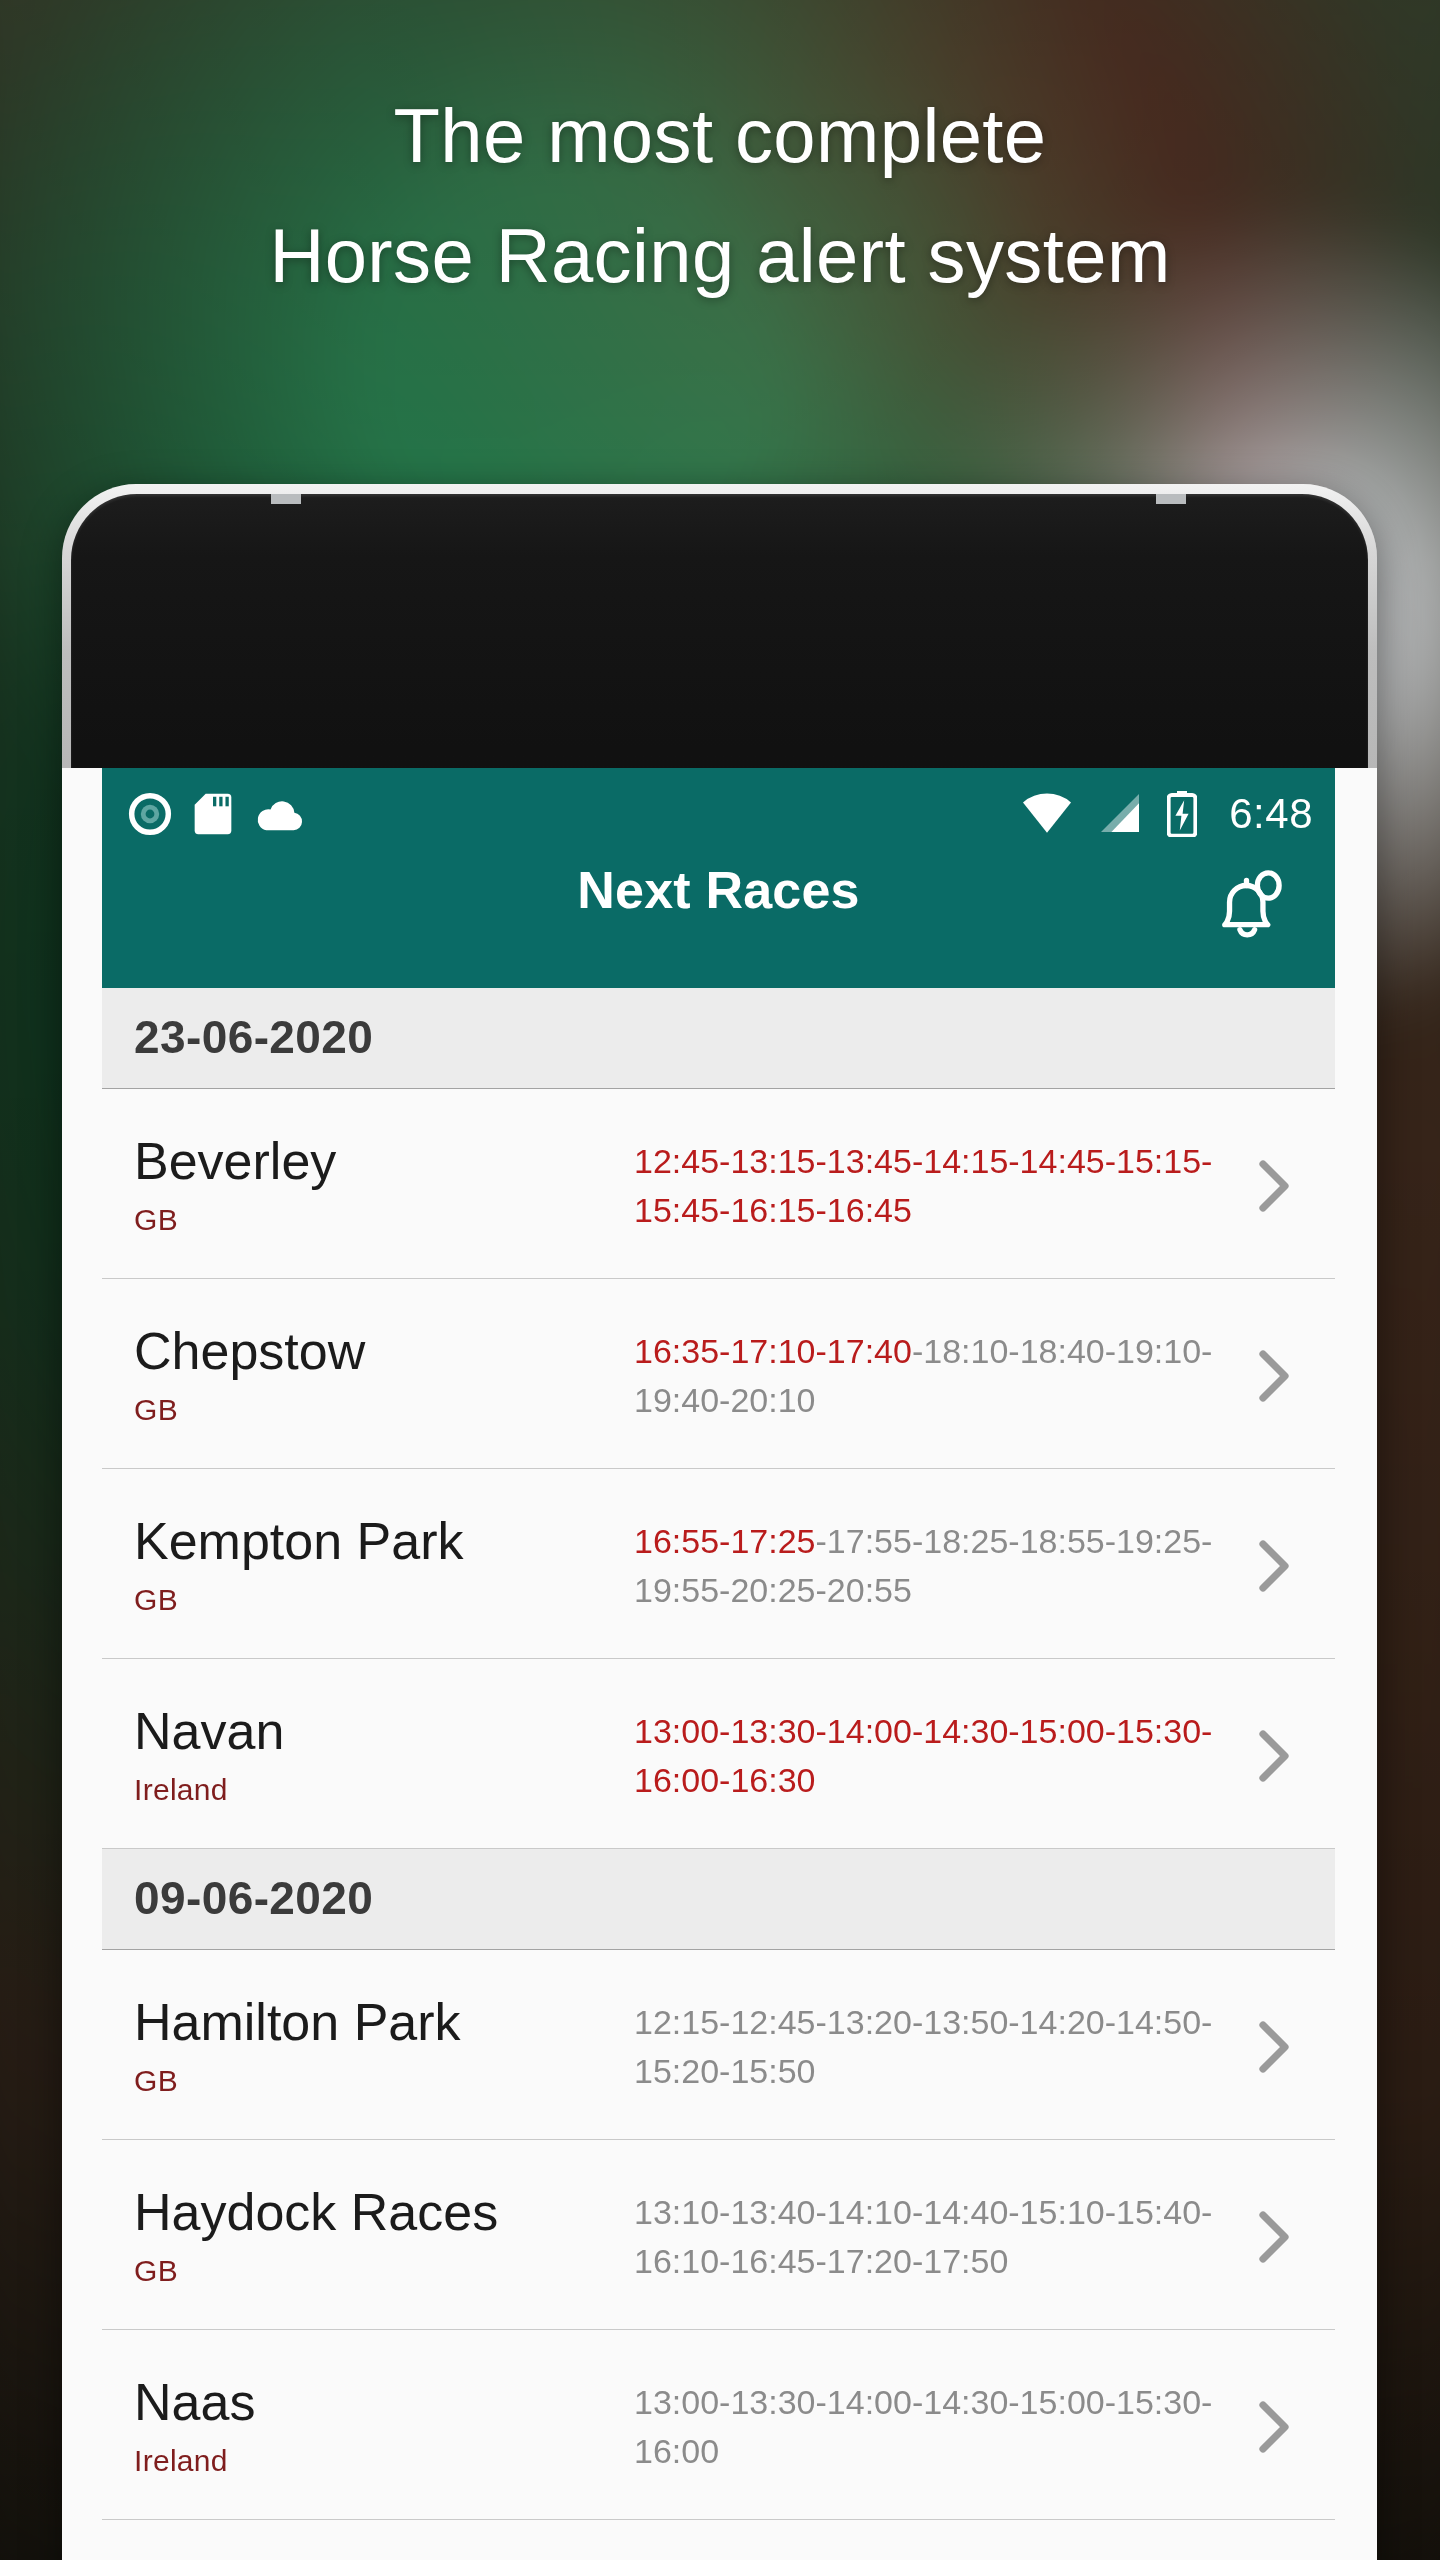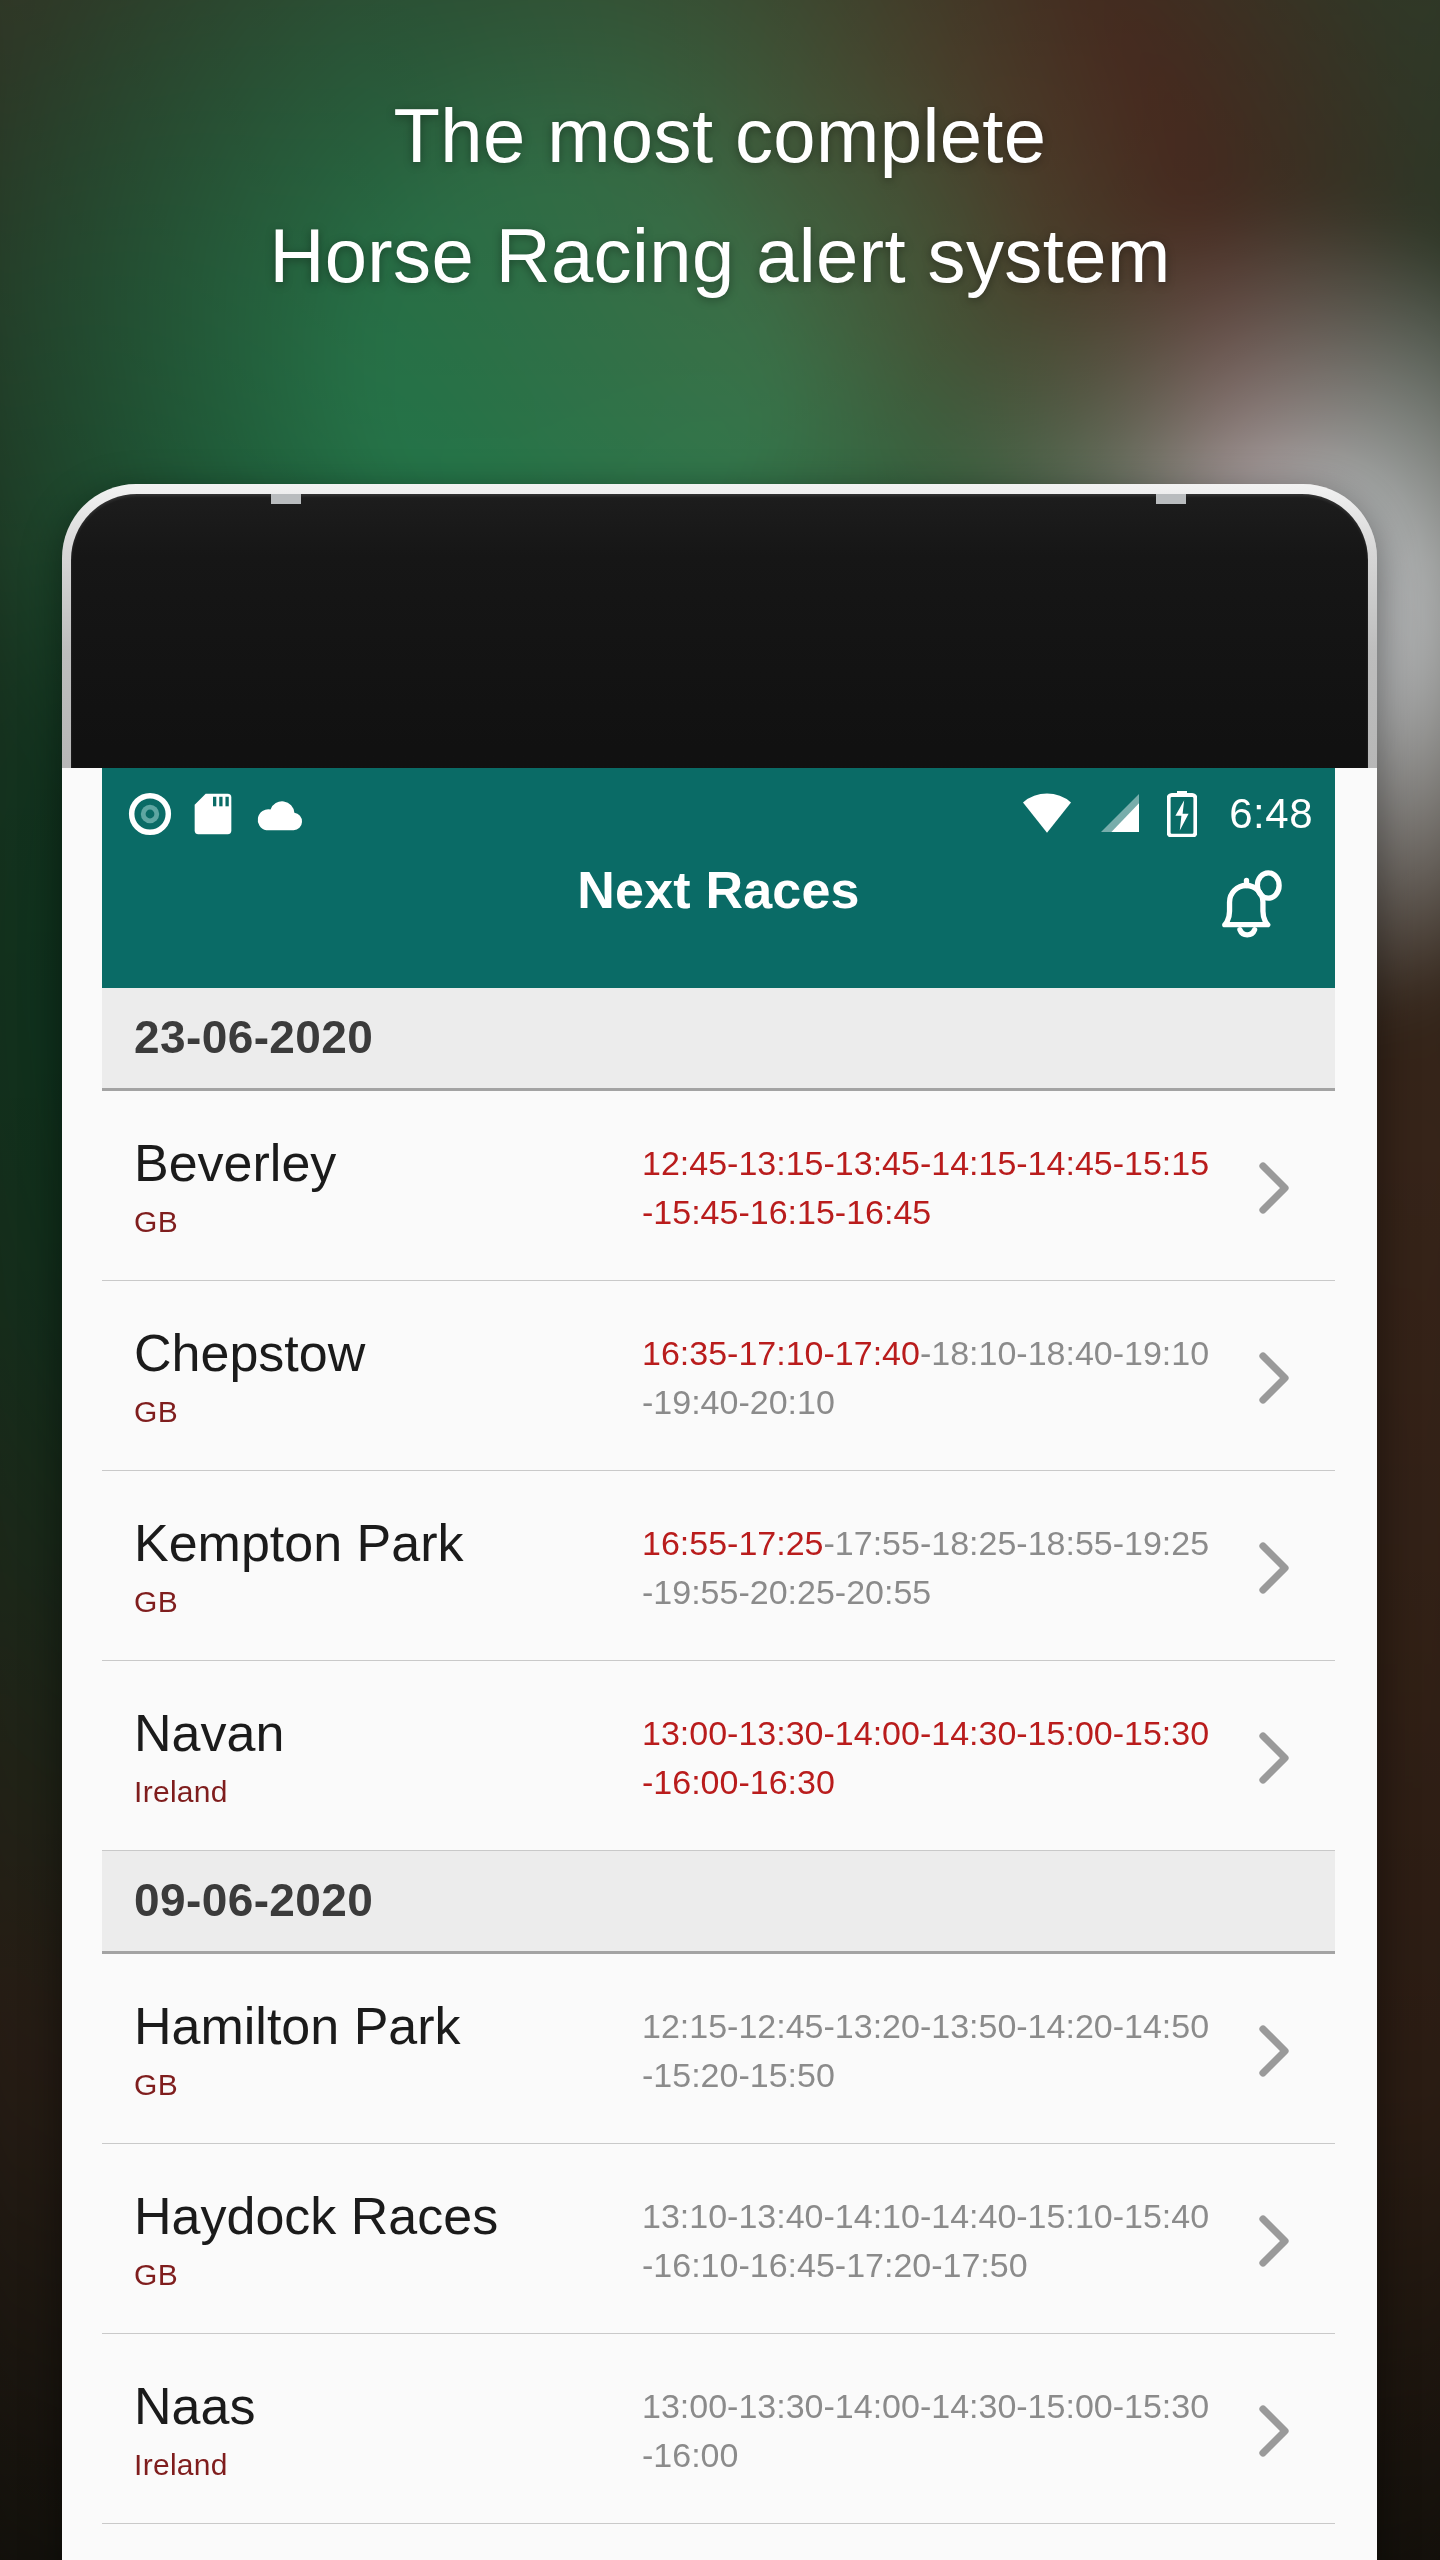--- a/index.html
+++ b/index.html
@@ -180,36 +180,35 @@
     z-index: 2;
     width: 96px; height: 96px;
     display: flex; align-items: center; justify-content: center;
   }
 
   
   #race-list { background: #fafafa; }
 
   .date-header {
     background: #ececec;
-    border-bottom: 3px solid #a3a3a3;
+    border-bottom: 1px solid #a3a3a3;
     padding: 22px 52px 24px 32px;
     color: #3b3b3b;
     font-size: 46px;
     font-weight: 700;
     letter-spacing: 0.4px;
   }
 
   .race-row {
     display: flex;
     align-items: center;
     background: #fafafa;
     border-bottom: 1px solid #c9c9c9;
     padding: 30px 26px 26px 32px;
     min-height: 190px;
-    gap: 8px;
   }
 
   .race-left { width: 500px; flex: 0 0 500px; }
   .course-name {
     font-size: 52px;
     color: #1b1b1b;
     font-weight: 400;
     line-height: 1.05;
   }
   .country {

